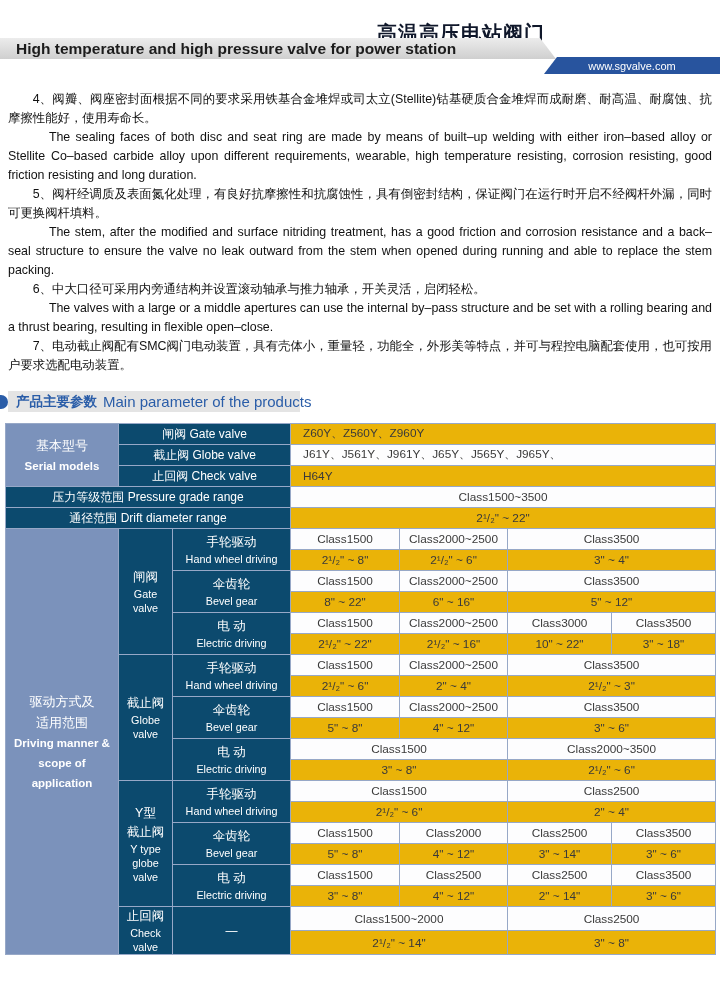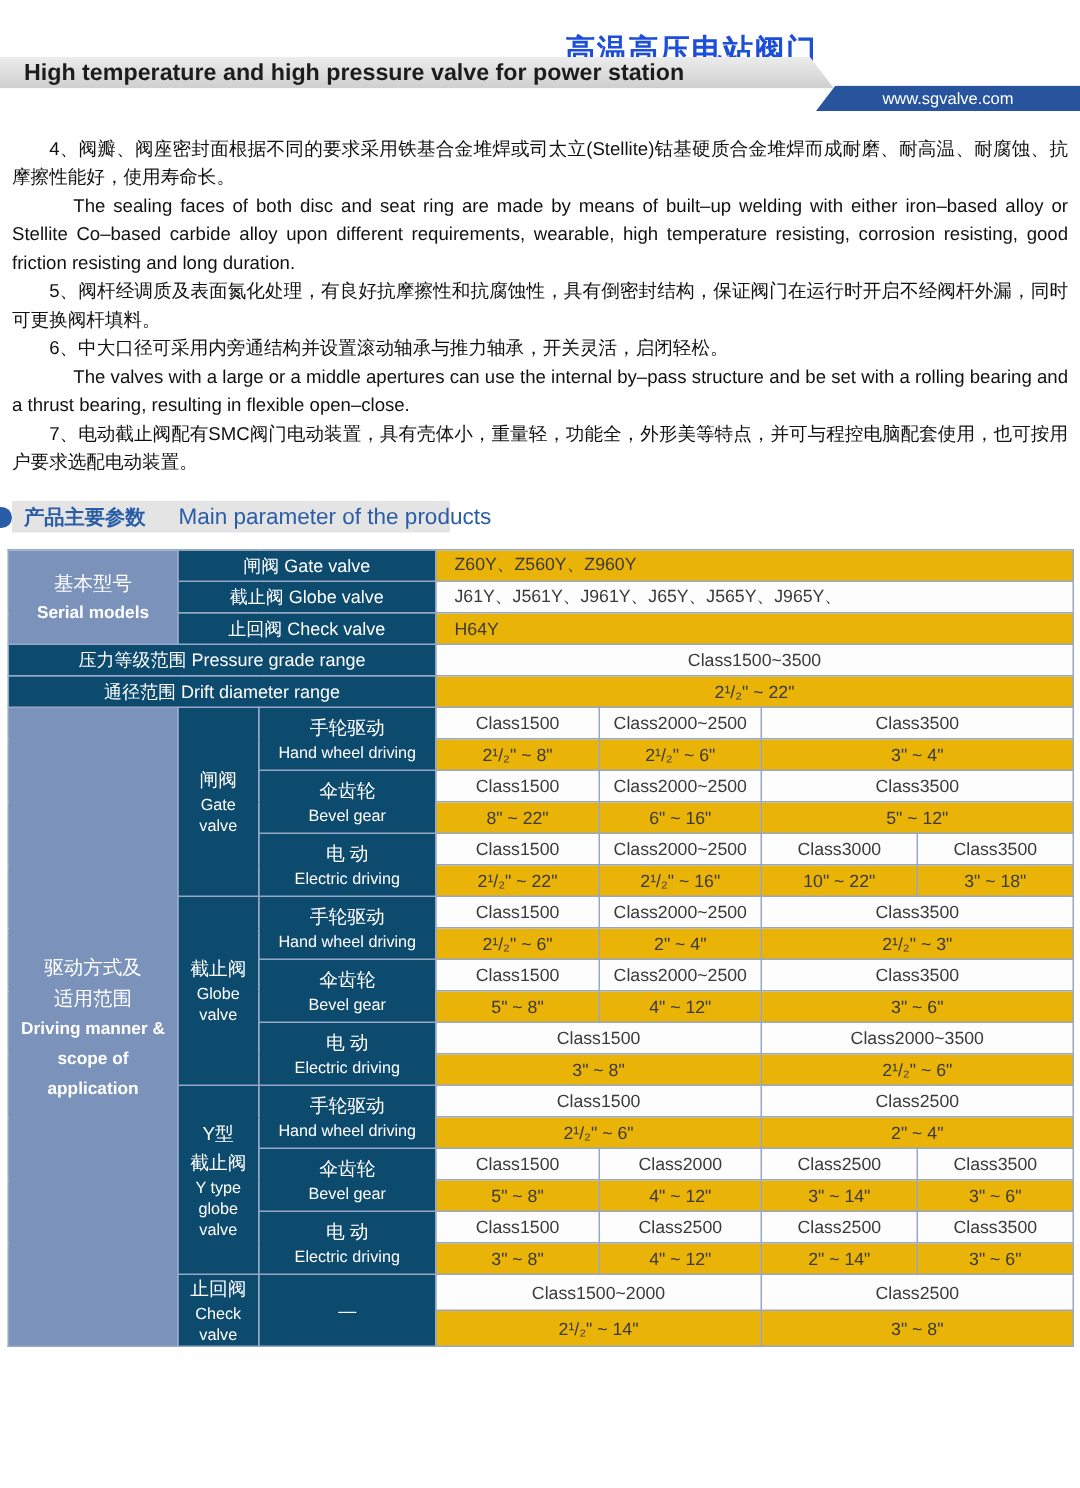--- a/index.html
+++ b/index.html
@@ -5,21 +5,21 @@
   * { margin:0; padding:0; box-sizing:border-box; }
   html,body { width:720px; }
   body {
     height:992px; background:#ffffff; position:relative; overflow:hidden;
     font-family:"Liberation Sans","DejaVu Sans",sans-serif; color:#1a1a1a;
   }
   
   .header { position:relative; height:80px; }
   .title-zh {
     position:absolute; top:20px; left:0; width:545px; text-align:right;
-    font-size:20px; font-weight:bold; color:#1d4ed8; letter-spacing:1px; white-space:nowrap;
+    font-size:20px; font-weight:bold; color:#0f172a; letter-spacing:1px; white-space:nowrap;
   }
   .gray-bar {
     position:absolute; top:38px; left:0; width:556px; height:21px;
     background:linear-gradient(180deg,#ececec,#cfcfcf);
     clip-path:polygon(0 0, calc(100% - 16px) 0, 100% 100%, 0 100%);
     display:flex; align-items:center;
   }
   .gray-bar .t { font-size:15.5px; font-weight:bold; color:#1c1c1c; padding-left:16px; white-space:nowrap; }
   .logo { position:absolute; top:3px; right:3px; display:flex; align-items:center; gap:5px; }
   .logo-text { display:flex; flex-direction:column; }
@@ -30,21 +30,21 @@
     clip-path:polygon(13px 0,100% 0,100% 100%,0 100%);
     color:#fff; font-size:11px; display:flex; align-items:center; justify-content:center;
   }
   
   .copy { margin:10px 8px 0 8px; font-size:12.4px; line-height:19px; text-align:justify; color:#111; }
   .copy p.zh-p { text-indent:2em; }
   .copy p.en-p { text-indent:3.3em; }
   
   .section-bar { position:relative; margin:16px 0 11px 8px; height:21px; }
   .bullet { position:absolute; left:-14px; top:4px; width:14px; height:14px; border-radius:50%; background:#2A5DA8; }
-  .section-bar .bar { display:flex; align-items:center; gap:22px; width:292px; height:21px; background:#E4E4E4; padding-left:8px; }
+  .section-bar .bar { display:flex; align-items:center; gap:6px; width:292px; height:21px; background:#E4E4E4; padding-left:8px; }
   .section-bar .s-zh { font-size:13.5px; font-weight:bold; color:#2A5DA8; white-space:nowrap; }
   .section-bar .s-en { font-size:15px; color:#2A5DA8; white-space:nowrap; }
   
   .tbl-wrap { margin:0 5px; }
   table.params { width:710px; border-collapse:collapse; table-layout:fixed; border:1px solid #7B92BB; }
   table.params th, table.params td { border:1px solid #97A8C7; height:21px; padding:0 4px; text-align:center; vertical-align:middle; }
   td.hd, th.hd { background:#0c4a6e; color:#ffffff; font-size:12px; font-weight:normal; border-color:#EDF1F7; }
   td.val { background:#FDFDFE; color:#3a3a3a; font-size:11.8px; }
   td.val.alt { background:#eab308; }
   td.val.left { text-align:left; padding-left:12px; }
@@ -64,20 +64,21 @@
   </div>
   <div class="www-bar">
     <span>www.sgvalve.com</span>
   </div>
 </div>
 
 <div class="copy">
   <p class="zh-p">4、阀瓣、阀座密封面根据不同的要求采用铁基合金堆焊或司太立(Stellite)钴基硬质合金堆焊而成耐磨、耐高温、耐腐蚀、抗摩擦性能好，使用寿命长。</p>
   <p class="en-p">The sealing faces of both disc and seat ring are made by means of built–up welding with either iron–based alloy or Stellite Co–based carbide alloy upon different requirements, wearable, high temperature resisting, corrosion resisting, good friction resisting and long duration.</p>
   <p class="zh-p">5、阀杆经调质及表面氮化处理，有良好抗摩擦性和抗腐蚀性，具有倒密封结构，保证阀门在运行时开启不经阀杆外漏，同时可更换阀杆填料。</p>
+  <p class="en-p">The stem, after the modified and surface nitriding treatment, has a good friction and corrosion resistance and a back–seal structure to ensure the valve no leak outward from the stem when opened during running and able to replace the stem packing.</p>
   <p class="zh-p">6、中大口径可采用内旁通结构并设置滚动轴承与推力轴承，开关灵活，启闭轻松。</p>
   <p class="en-p">The valves with a large or a middle apertures can use the internal by–pass structure and be set with a rolling bearing and a thrust bearing, resulting in flexible open–close.</p>
   <p class="zh-p">7、电动截止阀配有SMC阀门电动装置，具有壳体小，重量轻，功能全，外形美等特点，并可与程控电脑配套使用，也可按用户要求选配电动装置。</p>
 </div>
 
 <div class="section-bar">
   <span class="bullet"></span>
   <div class="bar">
     <span class="s-zh">产品主要参数</span>
     <span class="s-en">Main parameter of the products</span>

